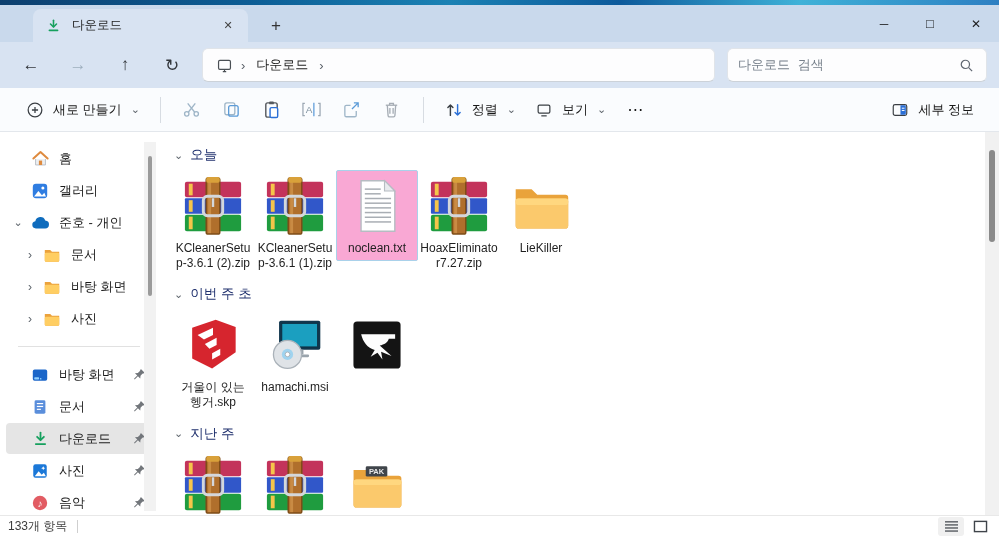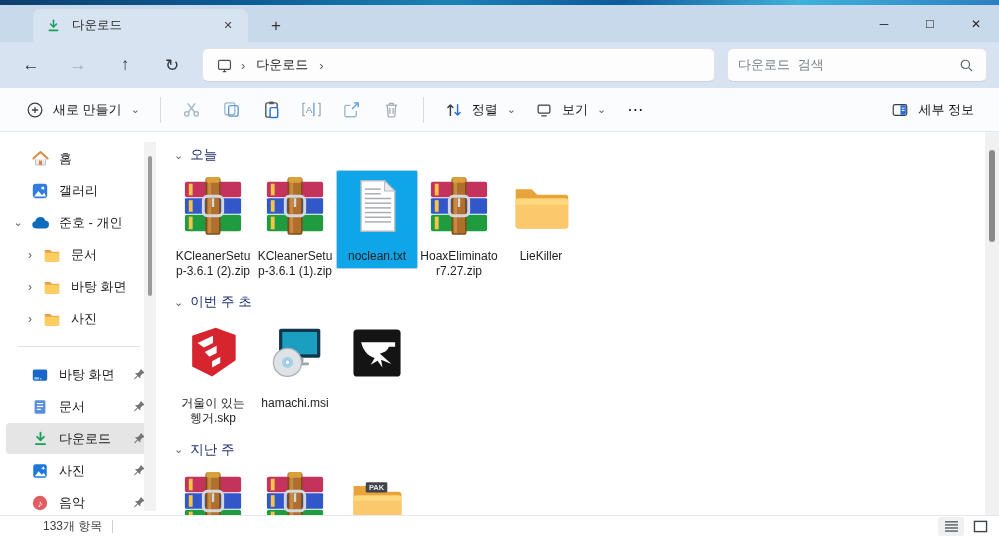--- a/index.html
+++ b/index.html
@@ -48,29 +48,29 @@
   .s-pin { width:15px; flex:none; display:flex; }
   .sdivider { height:1px; background:#e1e1e1; margin:12px 18px 12px 18px; }
   .side-scroll { position:absolute; right:2px; top:10px; bottom:26px; width:12px; background:#f2f2f2; }
   .side-thumb { position:absolute; right:4px; top:14px; width:4px; height:140px; background:#9b9b9b; border-radius:2px; }
   
   .content { flex:1; padding:8px 22px 0 14px; overflow:hidden; }
   .ghead { display:flex; align-items:center; gap:7px; margin:6px 0 6px 2px; }
   .ghead .gchev { font-size:11px; color:#5d646b; }
   .ghead .glabel { font-size:13.5px; color:#20316e; }
   .grow { display:flex; align-items:flex-start; margin-bottom:10px; }
-  .file { width:82px; display:flex; flex-direction:column; align-items:center; padding:3px 1px 4px; border:1px solid transparent; border-radius:2px;gap:8px; }
-  .file.sel { background:#0ea5e9; border-color:#a9d1ea; }
+  .file { width:82px; display:flex; flex-direction:column; align-items:center; padding:3px 1px 4px; border:1px solid transparent; border-radius:2px; }
+  .file.sel { background:#f9a8d4; border-color:#a9d1ea; }
   .ficon { width:64px; height:64px; display:flex; align-items:center; justify-content:center; }
   .fname { margin-top:3px; max-width:78px; font-size:12px; line-height:1.22; text-align:center; color:#1f1f1f; word-break:break-all; }
   .content-scroll { position:absolute; right:0; top:0; bottom:22px; width:14px; background:#f1f1f1; }
   .content-thumb { position:absolute; right:4px; top:18px; width:6px; height:92px; background:#8a8a8a; border-radius:3px; }
   
   .statusbar { position:absolute; left:0; right:0; bottom:0; height:22px; background:#fff; border-top:1px solid #e8e8e8; display:flex; align-items:center; padding:0 6px 0 8px; z-index:6; }
-  .st-count { font-size:12px; color:#3c3c3c;margin-left:35px; }
+  .st-count { font-size:12px; color:#3c3c3c; }
   .st-div { width:1px; height:13px; background:#cfcfcf; margin-left:10px; }
   .st-spacer { flex:1; }
   .st-view { width:26px; height:19px; display:flex; align-items:center; justify-content:center; border-radius:3px; margin-left:3px; }
   .st-view.active { background:#f0f0f0; }
   svg { display:block; }
 </style>
 </head>
 <body>
 
 <div class="window">

